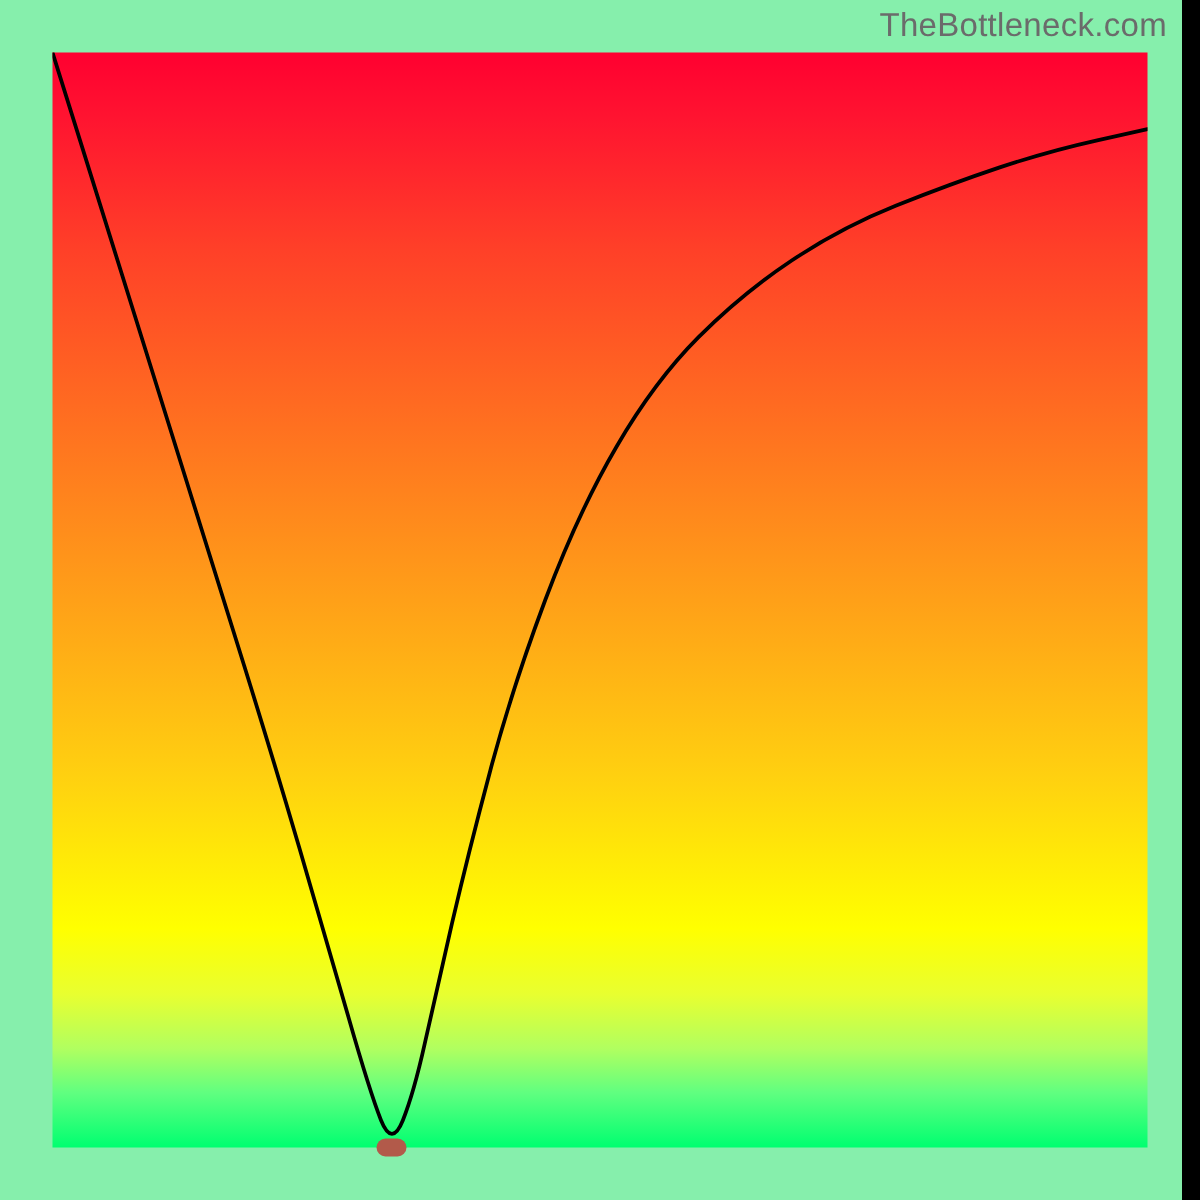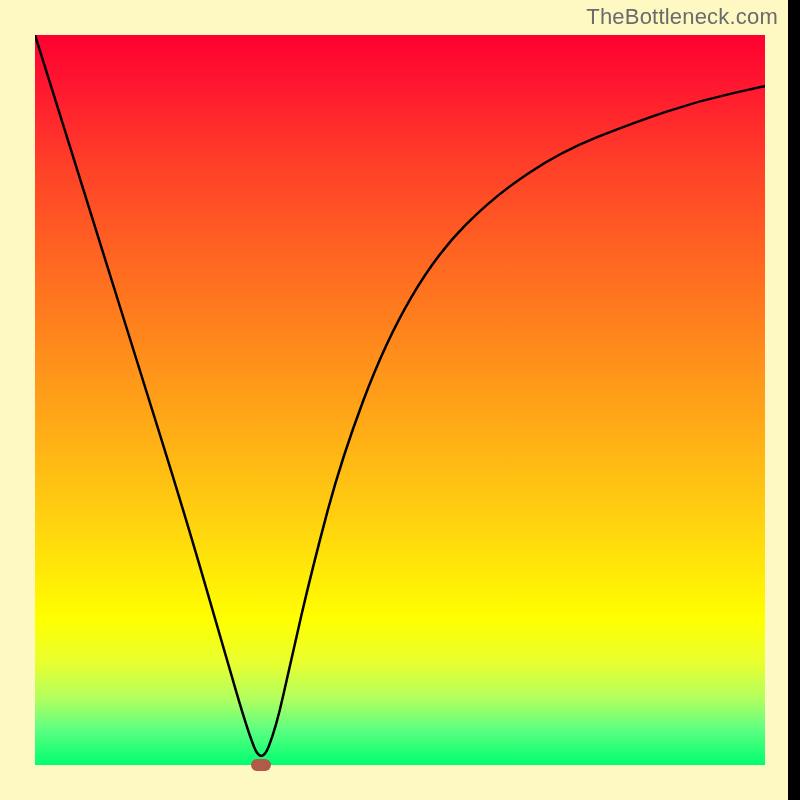--- a/index.html
+++ b/index.html
@@ -10,21 +10,21 @@
     background: #000;
     font-family: Arial, Helvetica, sans-serif;
     overflow: hidden;
   }
   .frame {
     position: absolute;
     left: 0;
     top: 0;
     width: 788px;
     height: 800px;
-    background: #fef9c3;
+    background: #86efac;
   }
   .plot-area {
     position: absolute;
     left: 35px;
     top: 35px;
     width: 730px;
     height: 730px;
     background: linear-gradient(to bottom,
       #ff0030 0%,
       #ff1430 6%,

